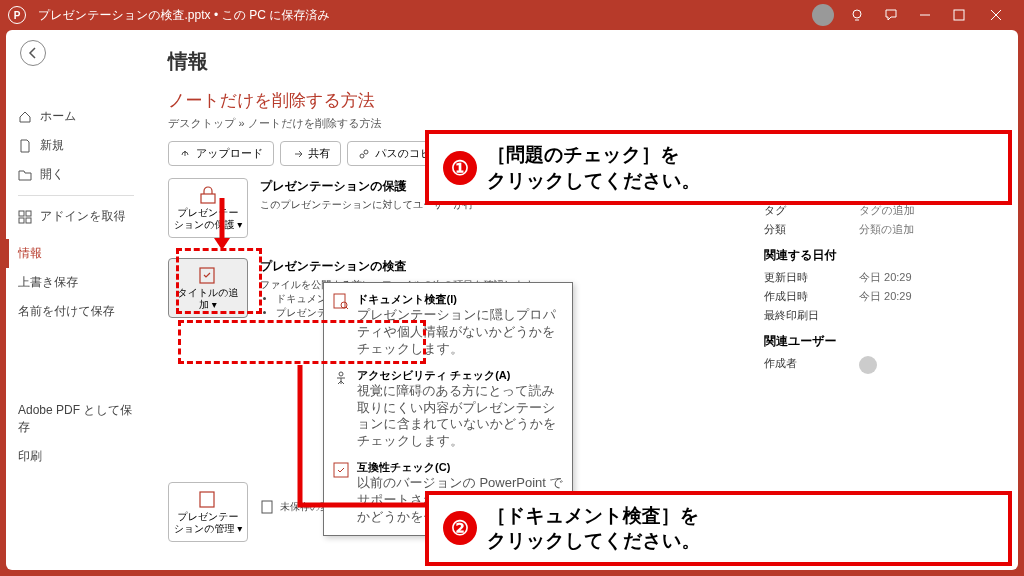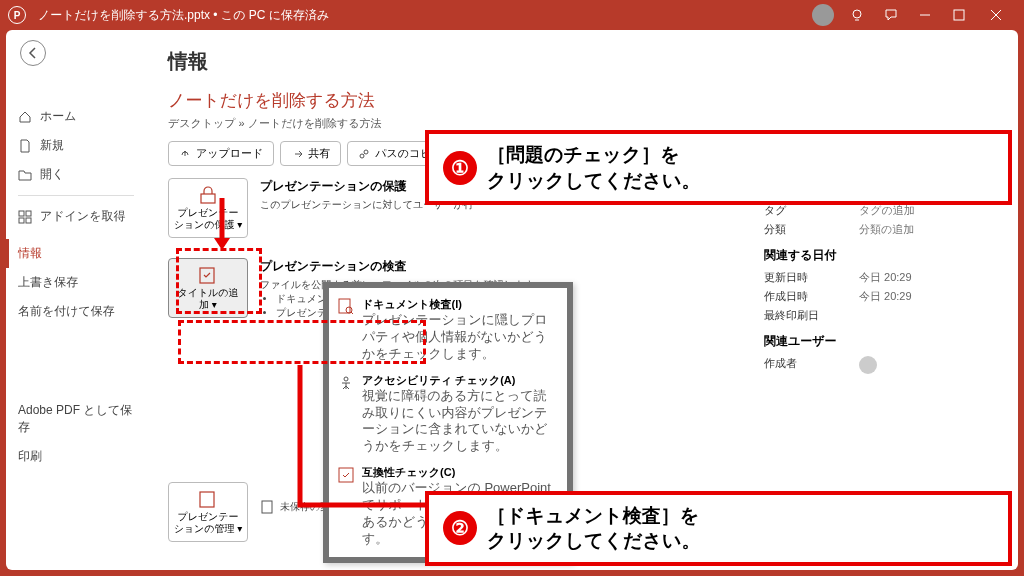--- a/index.html
+++ b/index.html
@@ -33,21 +33,21 @@
 
 .info-row { display: flex; align-items: flex-start; gap: 12px; margin-bottom: 8px; }
 .big-btn { width: 80px; height: 60px; border: 1px solid #bbb; border-radius: 4px; display: flex; flex-direction: column; align-items: center; justify-content: center; font-size: 10px; text-align: center; cursor: pointer; background: #fff; gap: 3px; padding: 4px; line-height: 1.2; }
 .big-btn.active { background: #eee; border-color: #888; }
 .big-btn .bi { width: 22px; height: 18px; }
 .info-text { flex: 1; max-width: 360px; }
 .info-text h4 { font-size: 12px; font-weight: bold; margin-bottom: 3px; }
 .info-text p, .info-text li { font-size: 10px; color: #444; line-height: 1.4; }
 .info-text ul { list-style: disc; padding-left: 16px; }
 
-.dropdown { position: absolute; left: 177px; top: 252px; width: 250px; background: #fff; border: 6px solid #737373; box-shadow: 2px 2px 6px rgba(0,0,0,.2); z-index: 5; padding: 4px 0; }
+.dropdown { position: absolute; left: 177px; top: 252px; width: 250px; background: #fff; border: 1px solid #737373; box-shadow: 2px 2px 6px rgba(0,0,0,.2); z-index: 5; padding: 4px 0; }
 .dd-item { padding: 5px 8px; display: flex; gap: 7px; cursor: pointer; }
 .dd-icon { width: 18px; flex-shrink: 0; margin-top: 1px; }
 .dd-item h5 { font-size: 11px; font-weight: bold; }
 .dd-item p { font-size: 13px; color: #555; line-height: 1.3; }
 
 .props { position: absolute; right: 24px; top: 120px; width: 230px; font-size: 11px; margin-left: 20px; }
 .props .prow { display: flex; margin-bottom: 4px; }
 .props .plabel { width: 95px; color: #333; }
 .props .pval { color: #666; }
 .props .pval.link { color: #777; cursor: pointer; }
@@ -63,21 +63,21 @@
 .dash1 { left: 176px; top: 248px; width: 86px; height: 66px; }
 .dash2 { left: 178px; top: 320px; width: 248px; height: 44px; }
 .red-arrow { position: absolute; z-index: 10; }
 </style>
 </head>
 <body>
 
 <div class="window">
   <div class="titlebar">
     <div class="pp-icon">P</div>
-    <div class="title">ノートだけを削除する方法.pptx • この PC に保存済み</div>
+    <div class="title">プレゼンテーションの検査.pptx • この PC に保存済み</div>
     <div class="spacer"></div>
     <div class="avatar"></div>
     <div class="tbtn">
         <svg width="16" height="16">
           <circle cx="8" cy="7" r="4"></circle>
           <path d="M6 13h4"></path>
         </svg>
       </div>
     <div class="tbtn">
         <svg width="16" height="16">

